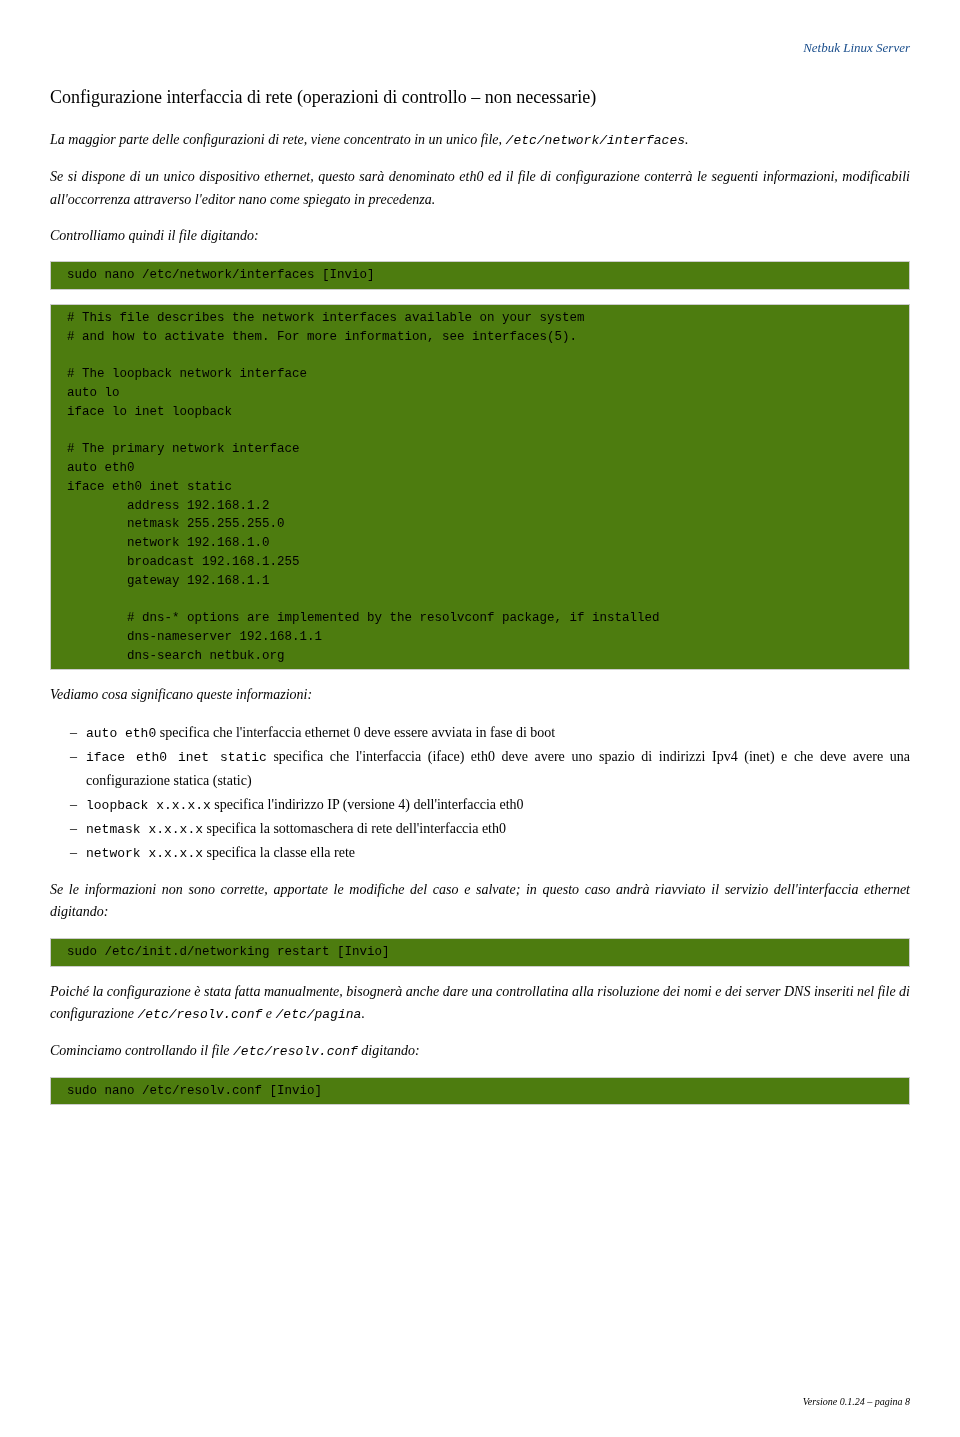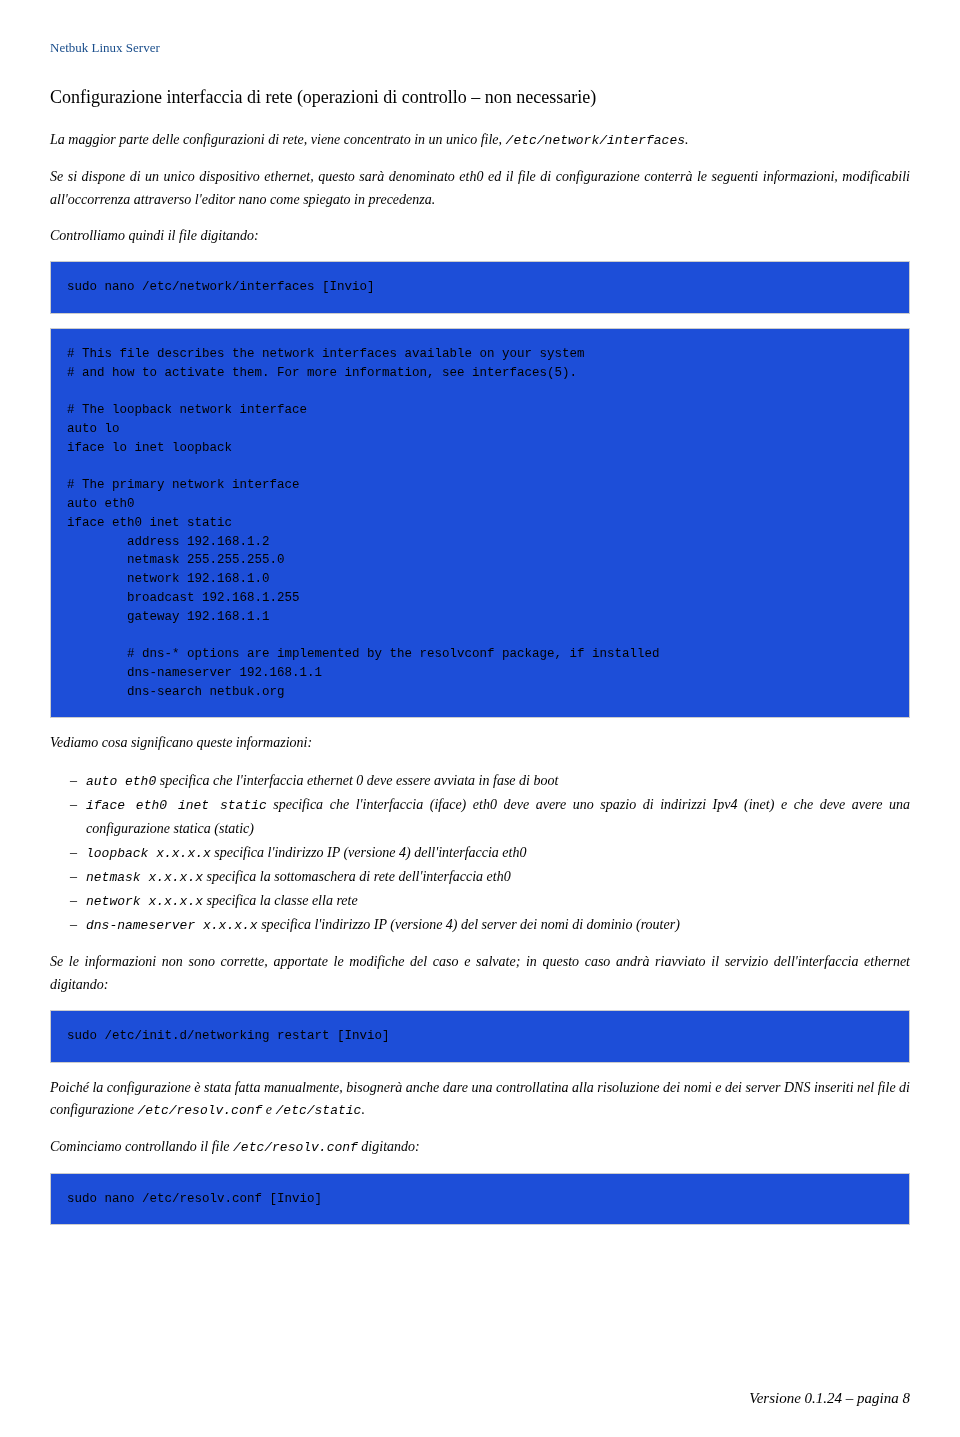--- a/index.html
+++ b/index.html
@@ -7,72 +7,72 @@
       font-family: "Times New Roman", Times, serif;
       font-size: 14px;
       color: #000;
       background: #fff;
       width: 960px;
       min-height: 1437px;
       padding: 40px 50px 40px 50px;
       position: relative;
     }
     .header-title {
-      text-align: left;
+      text-align: right;
       color: #1a4e8c;
       font-size: 13px;
+      font-style: italic;
       margin-bottom: 30px;
     }
     h1.page-heading {
       font-size: 18px;
       font-weight: normal;
       margin-bottom: 20px;
       line-height: 1.3;
     }
     .body-text {
       font-size: 14px;
       line-height: 1.6;
       margin-bottom: 14px;
       text-align: justify;
       font-style: italic;
     }
     .code-block {
       font-family: "Courier New", Courier, monospace;
       font-size: 12.5px;
-      background: #1d4ed8;
+      background: #4d7c0f;
       border: 1px solid #ccc;
-      padding: 16px 16px;
+      padding: 4px 16px;
       margin: 14px 0;
       white-space: pre;
       line-height: 1.5;
       display: block;
     }
     .inline-code {
       font-family: "Courier New", Courier, monospace;
       font-size: 13px;
     }
     .bullet-list {
       list-style: none;
       margin: 6px 0 14px 20px;
       line-height: 1.7;
     }
     .bullet-list li {
       position: relative;
       padding-left: 16px;
       text-align: justify;
-      font-style: italic;
     }
     .bullet-list li::before {
       content: "–";
       position: absolute;
       left: 0;
     }
     .footer {
       text-align: right;
-      font-size: 15px;
+      font-size: 10px;
       font-style: italic;
       position: absolute;
       bottom: 30px;
       right: 50px;
     }
   </style>
 </head>
 <body>
 
 <div class="header-title">
@@ -130,33 +130,30 @@
   </li>
   <li>
     <span class="inline-code">loopback x.x.x.x</span><span> specifica l'indirizzo IP (versione 4) dell'interfaccia eth0</span>
   </li>
   <li>
     <span class="inline-code">netmask x.x.x.x</span><span> specifica la sottomaschera di rete dell'interfaccia eth0</span>
   </li>
   <li>
     <span class="inline-code">network x.x.x.x</span><span> specifica la  classe ella rete</span>
   </li>
-  <li>
-    <span class="inline-code">dns-nameserver x.x.x.x</span><span> specifica l'indirizzo IP (versione 4) del server dei nomi di dominio (router)</span>
-  </li>
 </ul>
 
 <p class="body-text">
   <span>Se le informazioni non sono corrette, apportate le modifiche del caso e salvate; in questo caso andrà riavviato il servizio dell'interfaccia ethernet digitando:</span>
 </p>
 
 <div class="code-block"><span>sudo /etc/init.d/networking restart [Invio]</span></div>
 
 <p class="body-text">
-  Poiché la configurazione è stata fatta manualmente, bisognerà anche dare una controllatina alla risoluzione dei nomi e dei server DNS inseriti nel file di configurazione <span class="inline-code">/etc/resolv.conf</span> e <span class="inline-code">/etc/static</span>.
+  Poiché la configurazione è stata fatta manualmente, bisognerà anche dare una controllatina alla risoluzione dei nomi e dei server DNS inseriti nel file di configurazione <span class="inline-code">/etc/resolv.conf</span> e <span class="inline-code">/etc/pagina</span>.
 </p>
 
 <p class="body-text">
   Cominciamo controllando il file <span class="inline-code">/etc/resolv.conf</span> digitando:
 </p>
 
 <div class="code-block"><span>sudo nano /etc/resolv.conf [Invio]</span></div>
 
 <div class="footer">
   <span>Versione 0.1.24 – pagina 8</span>

